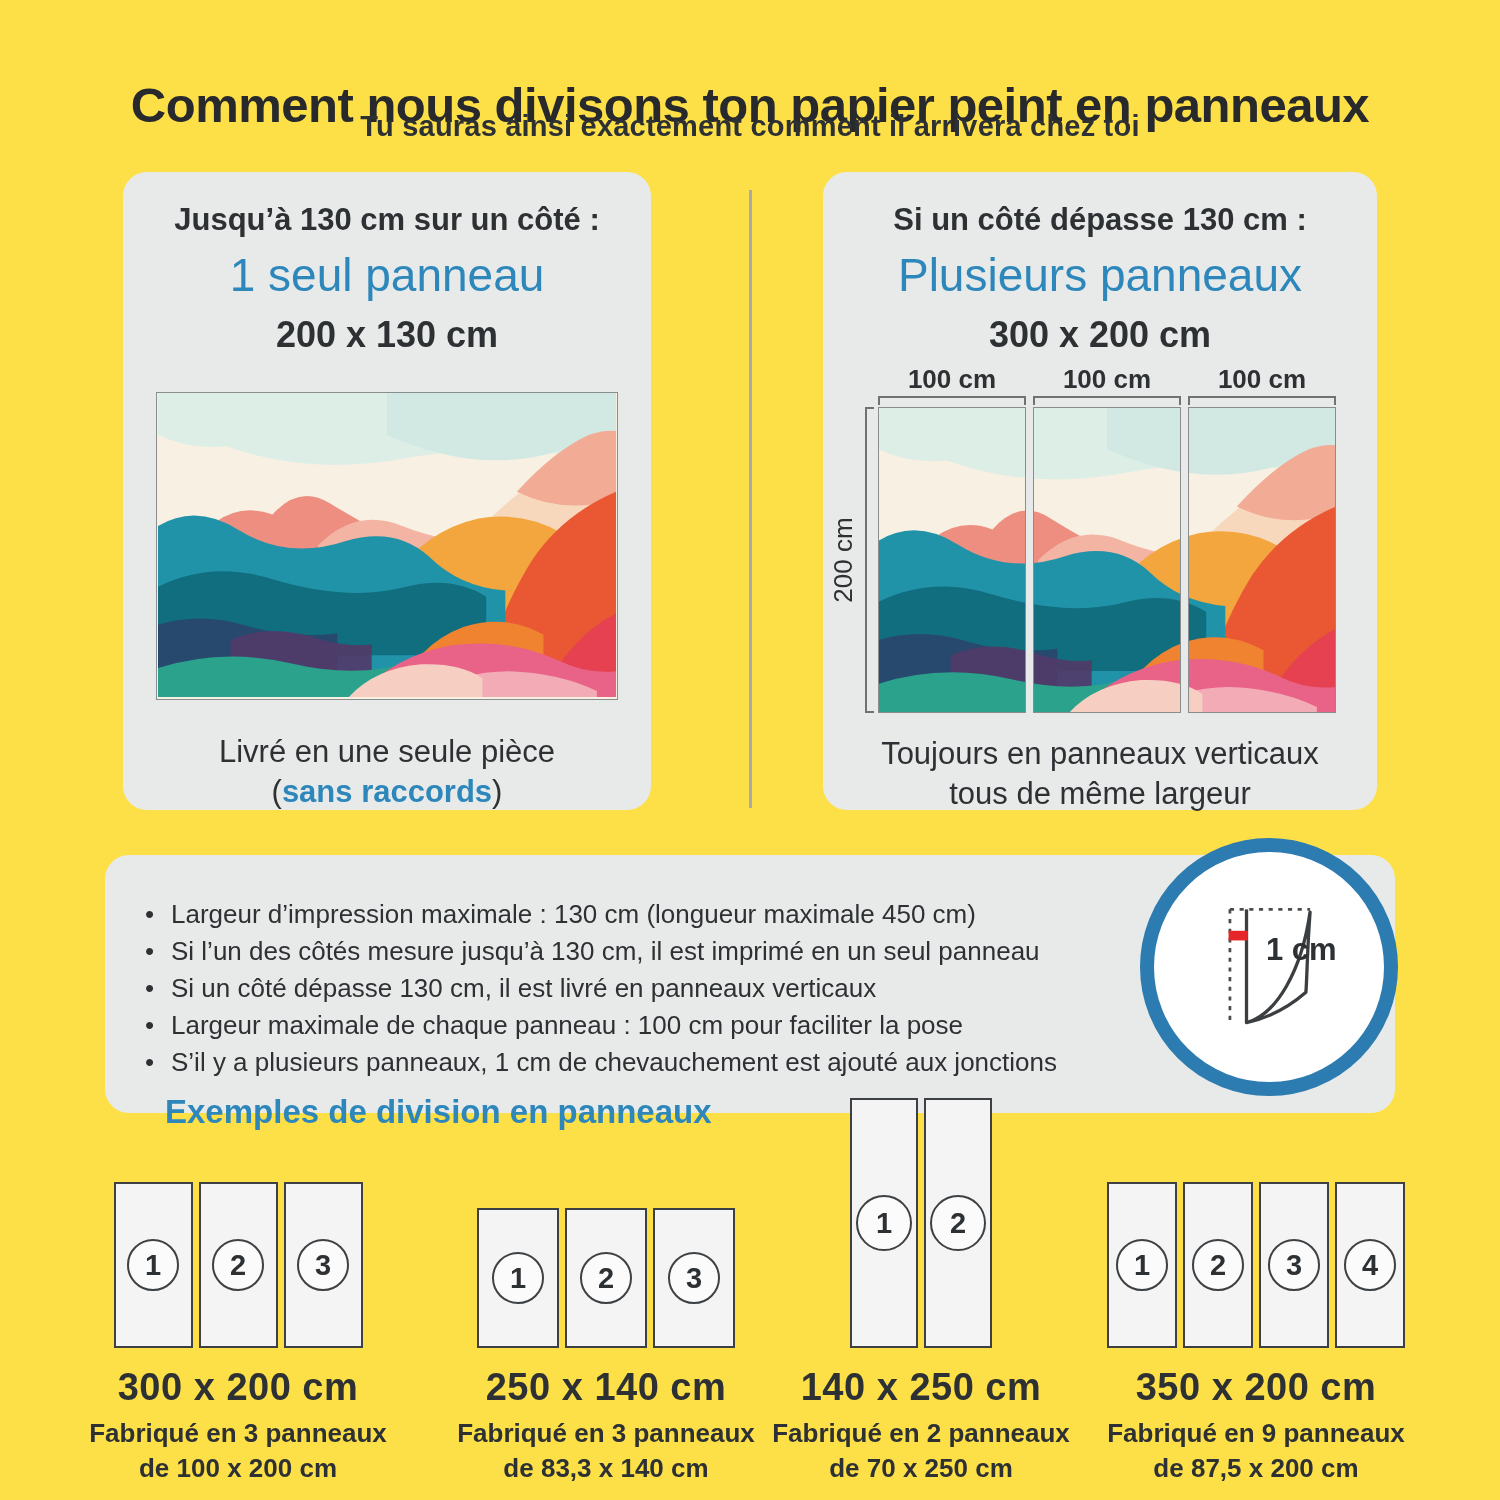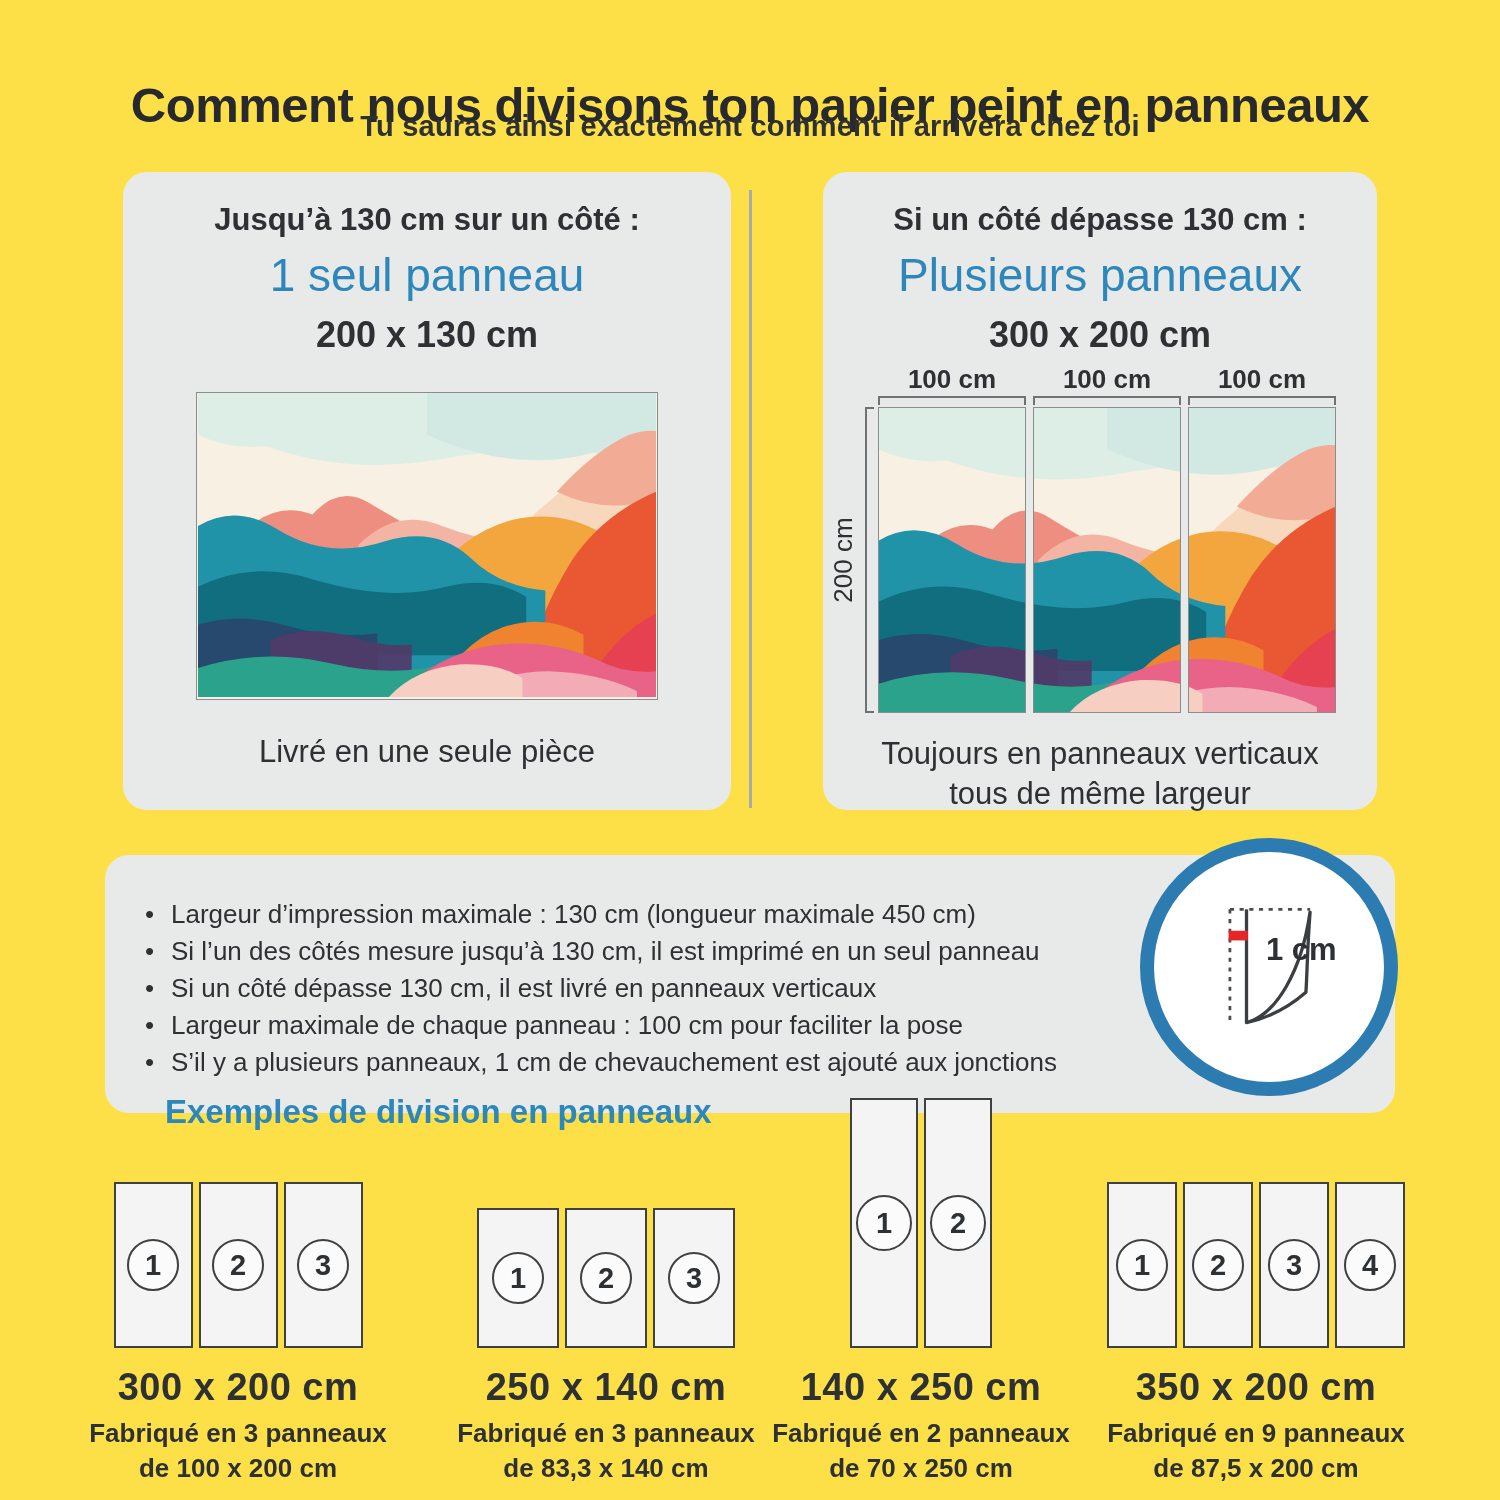--- a/index.html
+++ b/index.html
@@ -15,21 +15,21 @@
   }
   .subtitle{
     position:absolute;top:110px;left:0;width:1500px;text-align:center;
     font-size:29px;font-weight:bold;color:#2e3134;letter-spacing:0.2px;
   }
   
   .card{
     position:absolute;top:172px;width:554px;height:638px;background:#e8eae9;
     border-radius:24px;text-align:center;box-sizing:border-box;padding-top:28px;
   }
-  .card-left{left:123px;width:608px;}
+  .card-left{left:123px;width:528px;}
   .card-right{left:823px;}
   .cond{font-size:31px;font-weight:bold;margin-top:2px;}
   .result{font-size:46px;font-weight:normal;margin-top:10px;}
   .size{font-size:36px;font-weight:bold;margin-top:12px;}
   .divider{
     position:absolute;left:749px;top:190px;width:3px;height:618px;background:#a8abac;
   }
   
   .art-frame{
     margin:36px auto 0 auto;width:460px;height:306px;border:1px solid #8a8d8d;
@@ -145,20 +145,21 @@
     <div class="cond">Jusqu’à 130 cm sur un côté :</div>
     <div class="result blue">1 seul panneau</div>
     <div class="size">200 x 130 cm</div>
     <div class="art-frame">
       <svg width="458" height="304">
           <use href="#art"></use>
         </svg>
     </div>
     <div class="cap">
       <div>Livré en une seule pièce</div>
+      <div><span>(</span><span class="hl blue">sans raccords</span><span>)</span></div>
     </div>
   </section>
 
   <div class="divider"></div>
 
   <section class="card card-right">
     <div class="cond">Si un côté dépasse 130 cm :</div>
     <div class="result blue">Plusieurs panneaux</div>
     <div class="size">300 x 200 cm</div>
 

